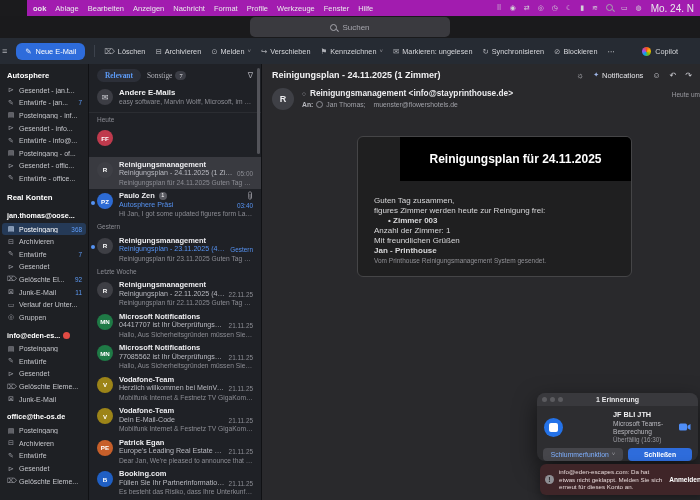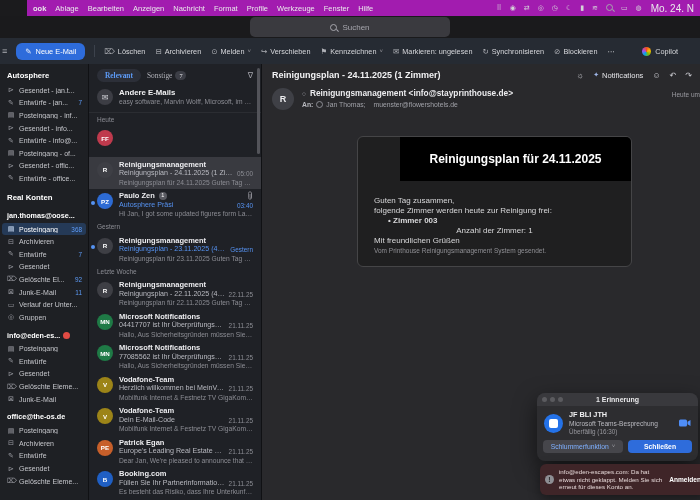--- a/index.html
+++ b/index.html
@@ -100,35 +100,35 @@
             border:1px solid #454547;background:#1f1f20;}
   .mc-head{background:#000;height:44px;display:flex;align-items:center;justify-content:center;font-size:12px;
            font-weight:bold;color:#fff;margin-left:42px;}
   .mc-body{padding:15px 16px 10px;font-size:8px;color:#d8d8da;line-height:10px;}
   .mc-body p{margin:0;}
   .mc-body p+p{margin-top:0;}
   .mc-g{margin-bottom:13px;}
   .mc-l{margin-bottom:10px;}
   .mc-bullet{font-weight:bold;padding-left:14px;margin-bottom:15px;}
   .mc-bullet::before{content:"•  ";}
-  .mc-count{margin-bottom:18px;text-align:center;}
+  .mc-count{margin-bottom:18px;}
   .mc-close{margin-bottom:5px;}
   .mc-sig{font-weight:bold;margin-bottom:24px;}
   .mc-foot{font-size:6.5px;color:#909095;}
   
   .reminder{position:absolute;left:537px;top:393px;width:161px;height:68px;background:#2d2d30;border-radius:8px;
             box-shadow:0 8px 22px rgba(0,0,0,.55);overflow:hidden;z-index:5;}
   .rem-bar{height:13px;background:#39393d;display:flex;align-items:center;padding:0 5px;position:relative;gap:3px;}
   .dot{width:5px;height:5px;border-radius:50%;background:#5b5b5f;flex:none;}
   .rem-title{position:absolute;left:0;right:0;text-align:center;font-size:7px;font-weight:bold;color:#e8e8ea;}
   .rem-body{display:flex;gap:6px;padding:5px 7px 4px;align-items:center;}
   .rem-ic{width:19px;height:19px;border-radius:50%;background:#2472e8;display:flex;align-items:center;
           justify-content:center;flex:none;}
   .rem-ic-in{width:9px;height:9px;background:#fff;border-radius:2px;display:block;}
-  .rem-tx{min-width:0;flex:1;}
+  .rem-tx{min-width:0;flex:1;margin-left:44px;}
   .rem-t1{font-size:7.3px;font-weight:bold;color:#f0f0f2;line-height:8.5px;}
   .rem-t2{font-size:6.6px;color:#b9b9bf;line-height:8px;}
   .rem-t3{font-size:6.3px;color:#97979d;line-height:8px;}
   .rem-cam{flex:none;display:flex;margin-left:2px;}
   .rem-btns{display:flex;gap:5px;padding:0 6px;}
   .btn-snooze{flex:1.25;background:#46464b;color:#7fb0ff;font-size:6.8px;border-radius:4px;height:13px;display:flex;
               align-items:center;justify-content:center;gap:3px;}
   .btn-close{flex:1;background:#2e6cdb;color:#fff;font-weight:bold;font-size:6.8px;border-radius:4px;height:13px;
              display:flex;align-items:center;justify-content:center;}
   
@@ -550,24 +550,25 @@
             <span>Jan Thomas;</span>
             <span class="r-s2b">muenster@flowershotels.de</span>
           </div>
         </div>
         <span class="r-date">Heute um</span>
       </div>
       <div class="mailcard">
         <div class="mc-head">Reinigungsplan für 24.11.2025</div>
         <div class="mc-body">
           <p class="mc-g">Guten Tag zusammen,</p>
-          <p class="mc-l">folgende Zimmer werden heute zur Reinigung frei:</p>
+          <p class="mc-l">figures Zimmer werden heute zur Reinigung frei:</p>
           <p class="mc-bullet">Zimmer 003</p>
           <p class="mc-count">Anzahl der Zimmer: 1</p>
           <p class="mc-close">Mit freundlichen Grüßen</p>
+          <p class="mc-sig">Jan - Printhouse</p>
           <p class="mc-foot">Vom Printhouse Reinigungsmanagement System gesendet.</p>
         </div>
       </div>
     </div>
   </div>
 
   <div class="reminder">
     <div class="rem-bar">
       <span class="dot"></span>
       <span class="dot"></span>

